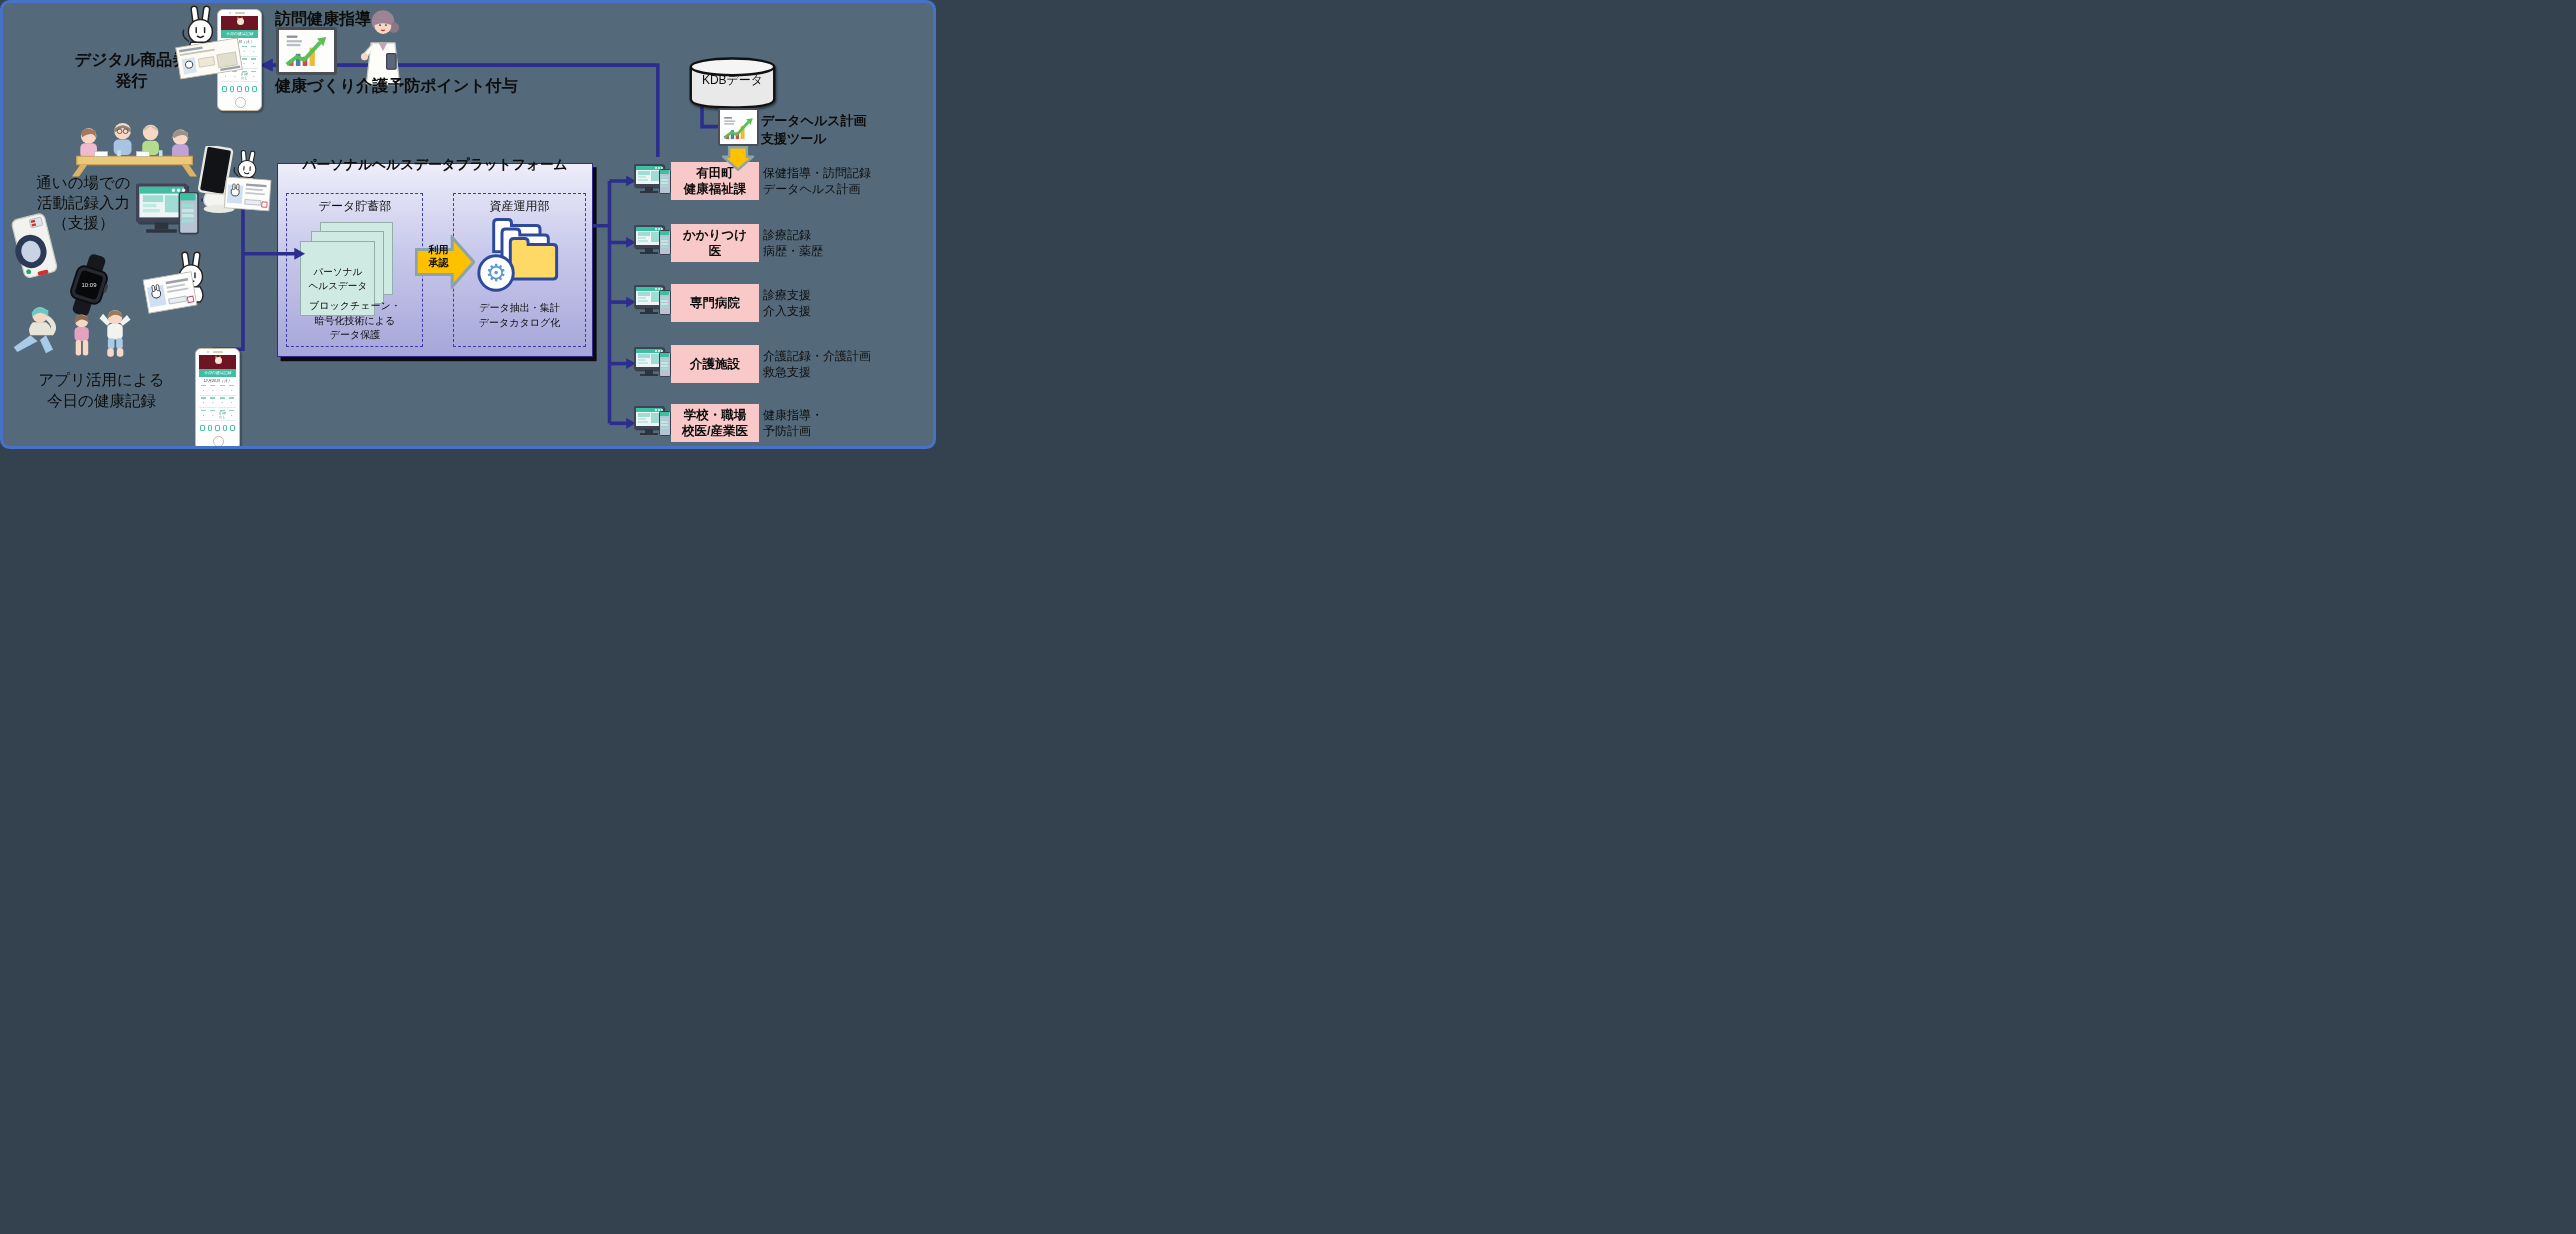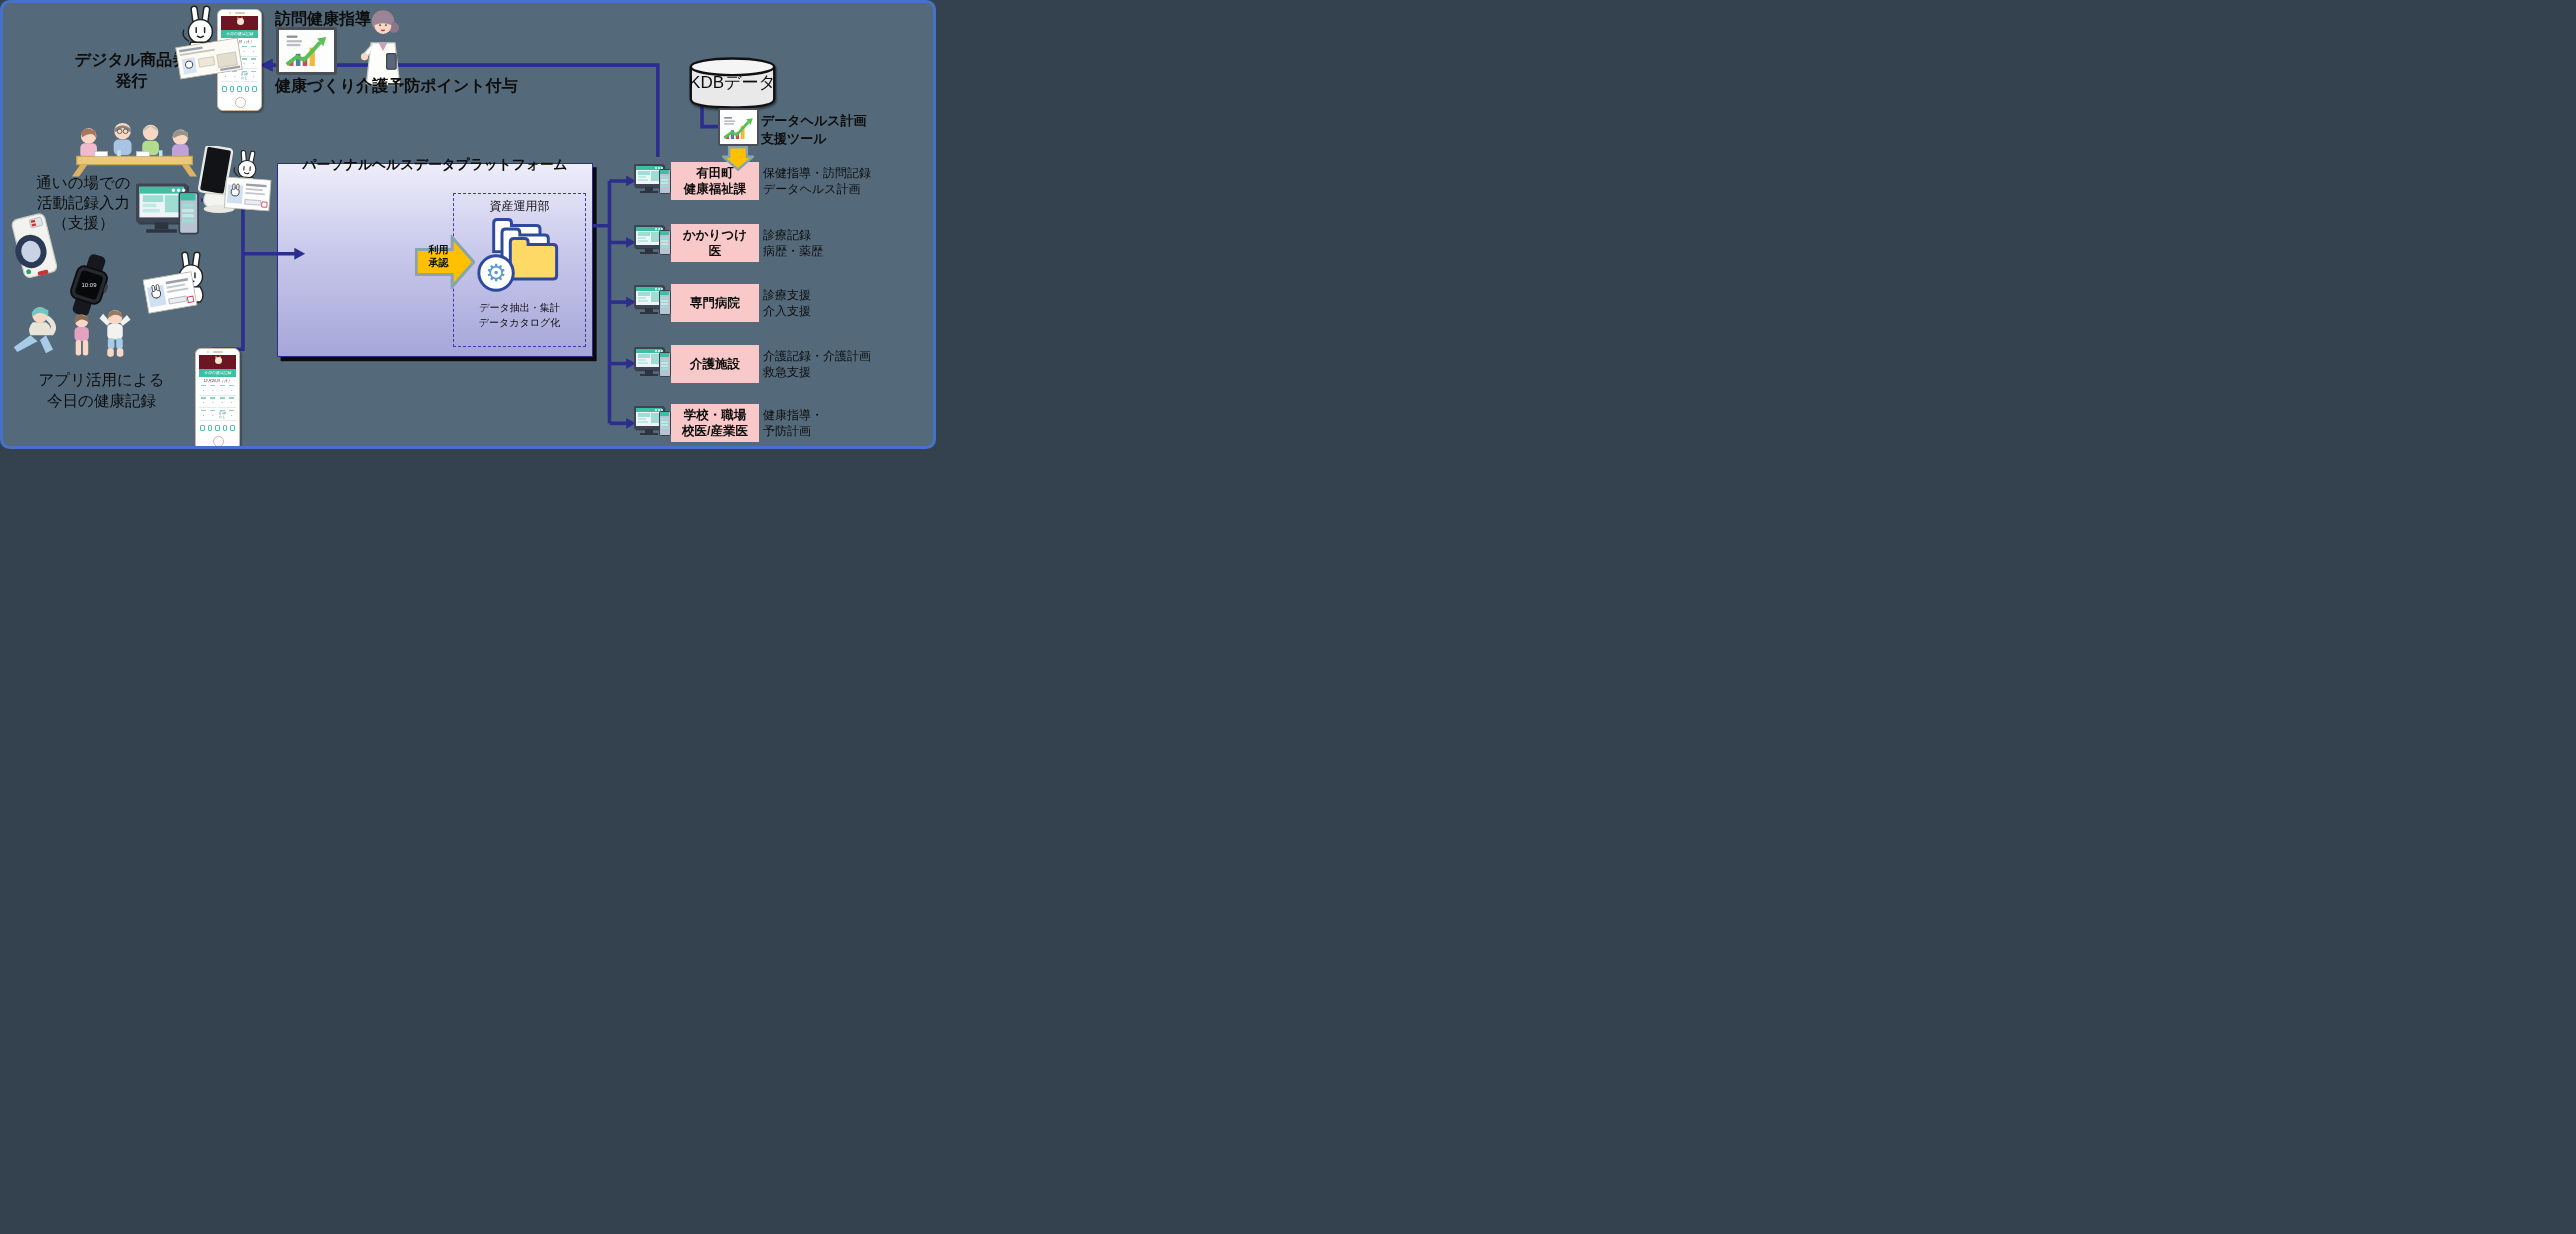--- a/index.html
+++ b/index.html
@@ -498,20 +498,36 @@
     <span class="ic"></span>
         <span class="ic"></span>
         <span class="ic"></span>
         <span class="ic"></span>
         <span class="ic"></span>
   </i>
   <i class="home"></i>
 </span>
 
   <div class="abs" id="platform">
+    <div class="dashed-box" id="store-box">
+      <div class="sect-label">データ貯蓄部</div>
+      <div class="page" style="left:33px;top:27.5px;width:73px;height:73px;"></div>
+      <div class="page" style="left:24px;top:37px;width:73px;height:73px;"></div>
+      <div class="page" style="left:13px;top:47px;width:75px;height:75px;display:flex;align-items:center;justify-content:center;">
+        <div class="txt ctr" style="font-size:9.6px;line-height:1.4;">
+          <span>パーソナル</span><br>
+          <span>ヘルスデータ</span>
+        </div>
+      </div>
+      <div class="txt ctr" style="position:absolute;left:0;top:105px;width:100%;font-size:10px;line-height:1.45;">
+        <span>ブロックチェーン・</span><br>
+        <span>暗号化技術による</span><br>
+        <span>データ保護</span>
+      </div>
+    </div>
 
     <div class="dashed-box" id="asset-box">
       <div class="sect-label">資産運用部</div>
       <svg style="position:absolute;left:16.7px;top:21.5px;" width="100" height="76" viewBox="0 0 168 128">
         <g stroke="#2e4a9e" stroke-width="5" fill="#fff">
           <path d="M38 22 L38 12 Q38 6 44 6 L62 6 Q68 6 68 12 L68 16 L110 16 Q116 16 116 22 L116 60 L38 60 Z"></path>
           <path d="M52 38 L52 28 Q52 22 58 22 L76 22 Q82 22 82 28 L82 32 L124 32 Q130 32 130 38 L130 76 L52 76 Z"></path>
           <path d="M66 54 L66 44 Q66 38 72 38 L90 38 Q96 38 96 44 L96 48 L138 48 Q144 48 144 54 L144 100 Q144 106 138 106 L72 106 Q66 106 66 100 Z" fill="#ffd966"></path>
         </g>
         <circle cx="42" cy="96" r="29" fill="#fff" stroke="#2e4a9e" stroke-width="5"></circle>
@@ -530,21 +546,21 @@
   </svg>
   <div class="abs txt b ctr" id="approval-txt">
     <span>利用</span><br>
     <span>承認</span>
   </div>
 
   <svg class="abs z10" style="left:683px;top:53px;filter:drop-shadow(1.8px 2.4px 1.2px rgba(0,0,0,.5));" width="93" height="55" viewBox="0 0 156 92">
     <path d="M8 18 L8 72 Q8 86 78 86 Q148 86 148 72 L148 18" fill="#e9e9e9" stroke="#111" stroke-width="4"></path>
     <ellipse cx="78" cy="18" rx="70" ry="14" fill="#f5f5f5" stroke="#111" stroke-width="4"></ellipse>
   </svg>
-  <div class="abs txt ctr" style="left:683px;top:70px;width:93px;font-size:17px;z-index:11;">KDBデータ</div>
+  <div class="abs txt ctr" style="left:683px;top:70px;width:93px;font-size:12px;z-index:11;">KDBデータ</div>
 
   <div class="abs z10" style="left:715px;top:105px;width:41px;height:38px;background:#4a4f58;border-radius:2.4px;padding:2.4px;">
     <span style="display:block;width:100%;height:100%;background:#fff;">
         <span class="abs" style="left:3.6px;top:4.8px;width:33px;height:29px;">
   <svg width="100%" height="100%" viewBox="0 0 60 50">
     <rect x="4" y="6" width="14" height="3" fill="#8a8f98"></rect>
     <rect x="4" y="12" width="20" height="3" fill="#b9bec6"></rect>
     <rect x="4" y="17" width="18" height="3" fill="#b9bec6"></rect>
     <rect x="7" y="38" width="6" height="8" fill="#d95555"></rect>
     <rect x="16" y="30" width="6" height="16" fill="#4f7fa8"></rect>

